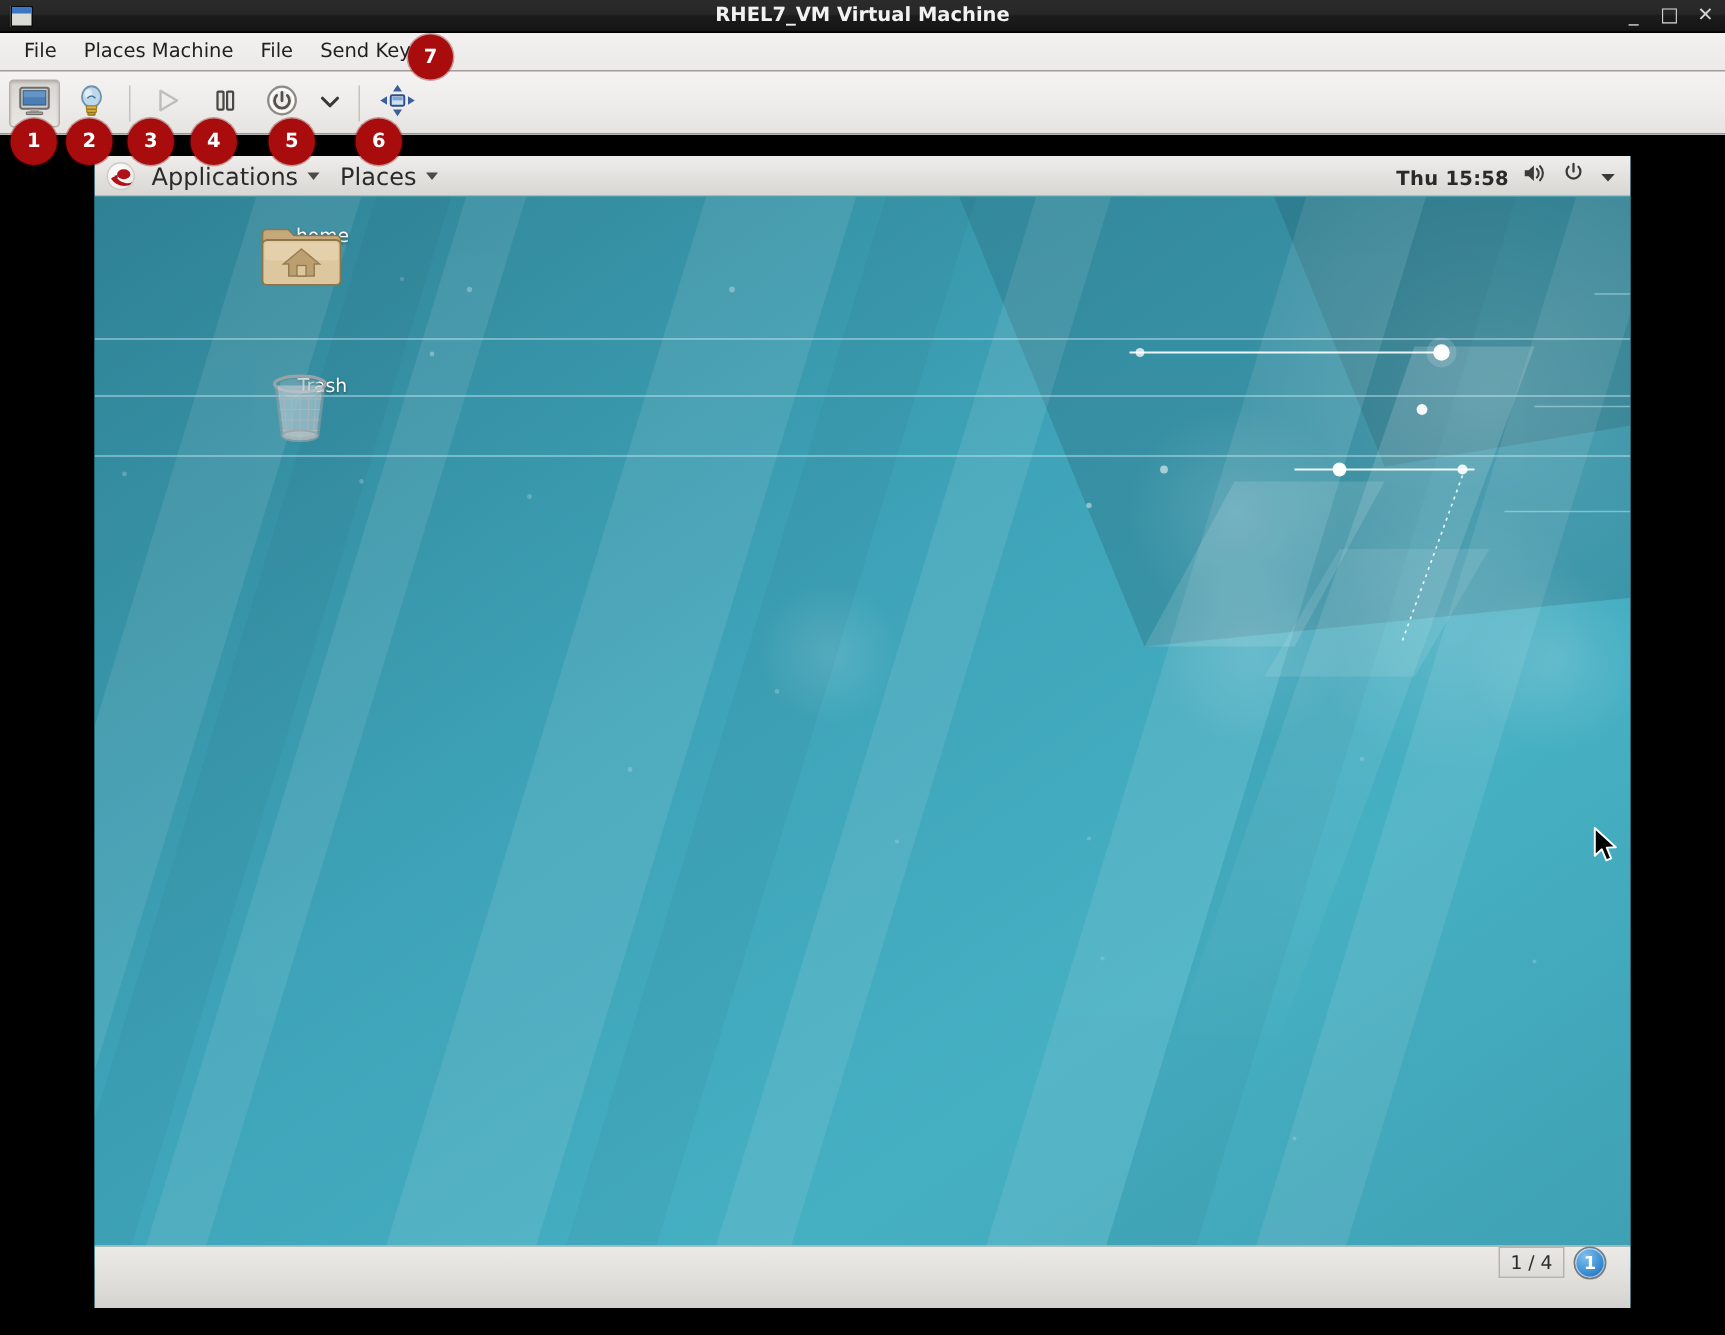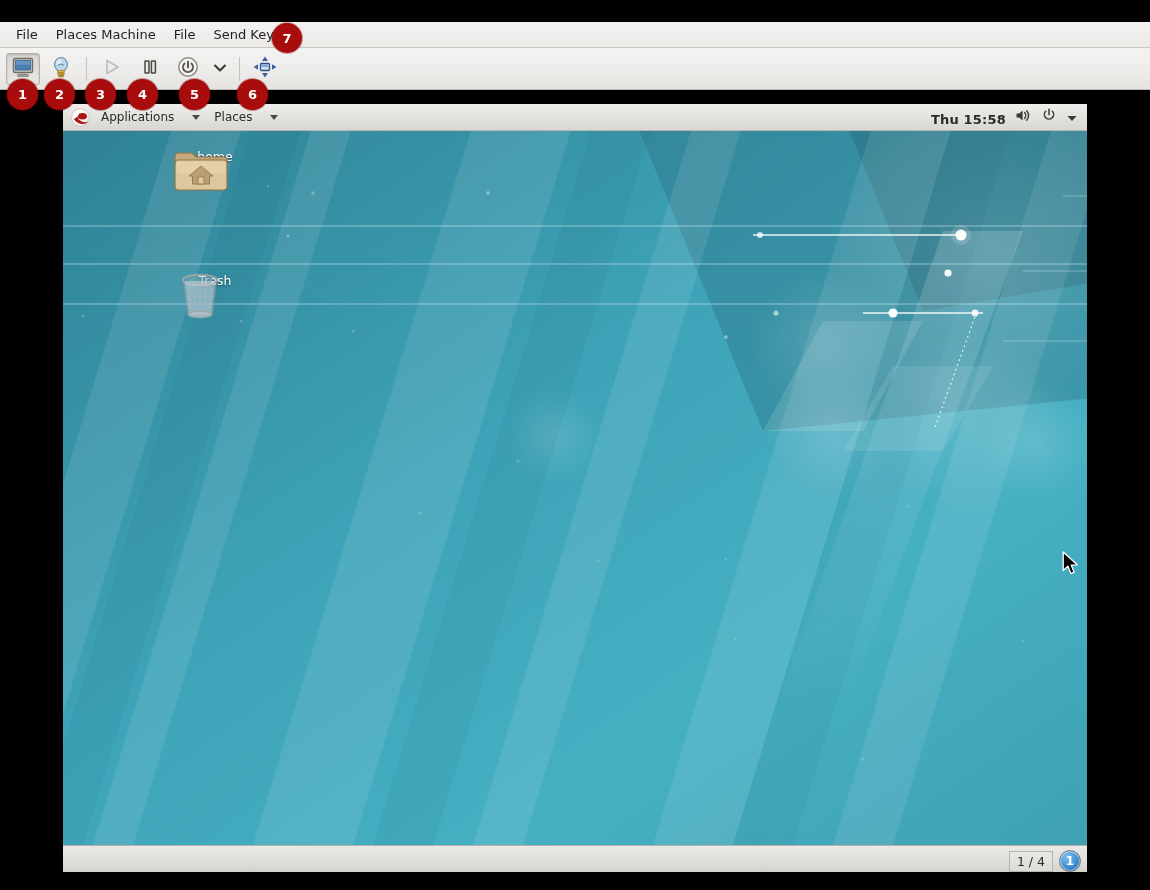--- a/index.html
+++ b/index.html
@@ -98,22 +98,22 @@
   }
   .rhlogo {
     width: 19px; height: 19px; margin-left: 8px; margin-right: 4px;
     border-radius: 50%;
     background: radial-gradient(circle at 38% 32%, #ffffff 0%, #f3f2f0 55%, #d9d7d3 100%);
     position: relative; overflow: hidden;
     border: 1px solid #cfccc7;
   }
   .rhlogo svg { position: absolute; left: 1px; top: 3px; }
   .gp-item {
-    font-size: 12px; color: #2a2a2a; padding: 3px 7px;
-    display: flex; align-items: center; gap: 18px; cursor: default;
+    font-size: 16px; color: #2a2a2a; padding: 3px 7px;
+    display: flex; align-items: center; gap: 6px; cursor: default;
   }
   .caret {
     width: 0; height: 0; border-left: 4px solid transparent;
     border-right: 4px solid transparent; border-top: 5px solid #4a4a4a;
   }
   .gp-right {
     margin-left: auto; display: flex; align-items: flex-end; gap: 9px;
     padding-right: 9px;
   }
   .gp-clock { font-size: 13px; font-weight: bold; color: #2a2a2a; letter-spacing: .2px; }
@@ -132,25 +132,25 @@
     position: absolute; width: 86px; text-align: center; cursor: default;
   }
   .dicon .lbl {
     color: #ffffff; font-size: 12.5px; margin-top: 3px;
     text-shadow: 0 1px 2px rgba(0,0,0,.55);
     font-family: "DejaVu Sans", sans-serif;
   }
 
   
   .gbottom {
-    position: absolute; left: 0; bottom: 0; width: 1024px; height: 27px;
+    position: absolute; left: 0; bottom: 0; width: 1024px; height: 42px;
     background: linear-gradient(to bottom, #eceae7 0%, #e1dfdb 55%, #d4d2ce 100%);
     border-top: 1px solid #b4b1ac;
-    display: flex; align-items: flex-end; justify-content: flex-end;
-    padding-right: 6px; gap: 6px;
+    display: flex; align-items: flex-start; justify-content: flex-end;
+    padding-right: 16px; gap: 6px;
   }
   .wsbox {
     min-width: 42px; height: 21px; padding: 0 7px;
     background: linear-gradient(to bottom,#e9e7e4,#dedcd8);
     border: 1px solid #b7b4af;
     display: flex; align-items: center; justify-content: center;
     font-size: 12.5px; color: #2b2b2b;
   }
   .wsbtn {
     width: 22px; height: 22px; border-radius: 50%;
@@ -163,20 +163,29 @@
   }
 
   
   .cursor { position: absolute; z-index: 40; pointer-events: none; }
 </style>
 </head>
 <body>
 
 <div id="app">
 
+  <div class="titlebar">
+    <div class="tb-appicon"></div>
+    <div class="tb-title">RHEL7_VM Virtual Machine</div>
+    <div class="tb-buttons">
+      <div class="tb-btn">_</div>
+      <div class="tb-btn">□</div>
+      <div class="tb-btn">✕</div>
+    </div>
+  </div>
 
   <div class="menubar">
     <div class="menuitem">File</div>
     <div class="menuitem">Places Machine</div>
     <div class="menuitem">File</div>
     <div class="menuitem">Send Key</div>
   </div>
 
   <div class="toolbar">
 
@@ -404,21 +413,21 @@
             <path d="M3 10 q0-3 3-3 h14 l4 4 h28 q3 0 3 3 v3 H3 Z" fill="#c6a97b" stroke="#8e7647" stroke-width="1.1"></path>
             <rect x="3" y="14" width="52" height="30" rx="3" fill="#ddc79e" stroke="#8e7647" stroke-width="1.2"></rect>
             <rect x="4.5" y="15.5" width="49" height="12" rx="2" fill="#e7d5b2" opacity=".7"></rect>
             <path d="M29 20 L41 30 H37.5 V38 H20.5 V30 H17 Z" fill="#b99b6c" opacity=".9" stroke="#8e7647" stroke-width="1"></path>
             <rect x="26" y="31" width="6" height="7" fill="#ddc79e" stroke="#8e7647" stroke-width=".8"></rect>
           </svg>
         </span>
         <div class="lbl">home</div>
       </div>
 
-      <div class="dicon" style="left:109px; top:115px;margin-top:24px;">
+      <div class="dicon" style="left:109px; top:115px;">
         <span>
           <svg width="56" height="52" viewBox="0 0 56 52">
             <ellipse cx="28" cy="10" rx="17" ry="5.2" fill="none" stroke="#9aa2a6" stroke-width="2.2"></ellipse>
             <ellipse cx="28" cy="10" rx="13.4" ry="3.6" fill="#7fa7b5" opacity=".55"></ellipse>
             <path d="M12 11 L16 44 q12 5 24 0 L44 11" fill="#cfd6da" opacity=".55" stroke="#9aa2a6" stroke-width="1.8"></path>
             <path d="M14.5 17 q13.5 4.5 27 0 L38.5 40 q-10.5 3.6 -21 0 Z" fill="#87b4c4" opacity=".45"></path>
             <g stroke="#aeb6ba" stroke-width=".7" opacity=".85">
               <line x1="17" y1="14" x2="19" y2="44"></line>
                 <line x1="22" y1="15.5" x2="23" y2="46"></line>
               <line x1="28" y1="16" x2="28" y2="47"></line>

